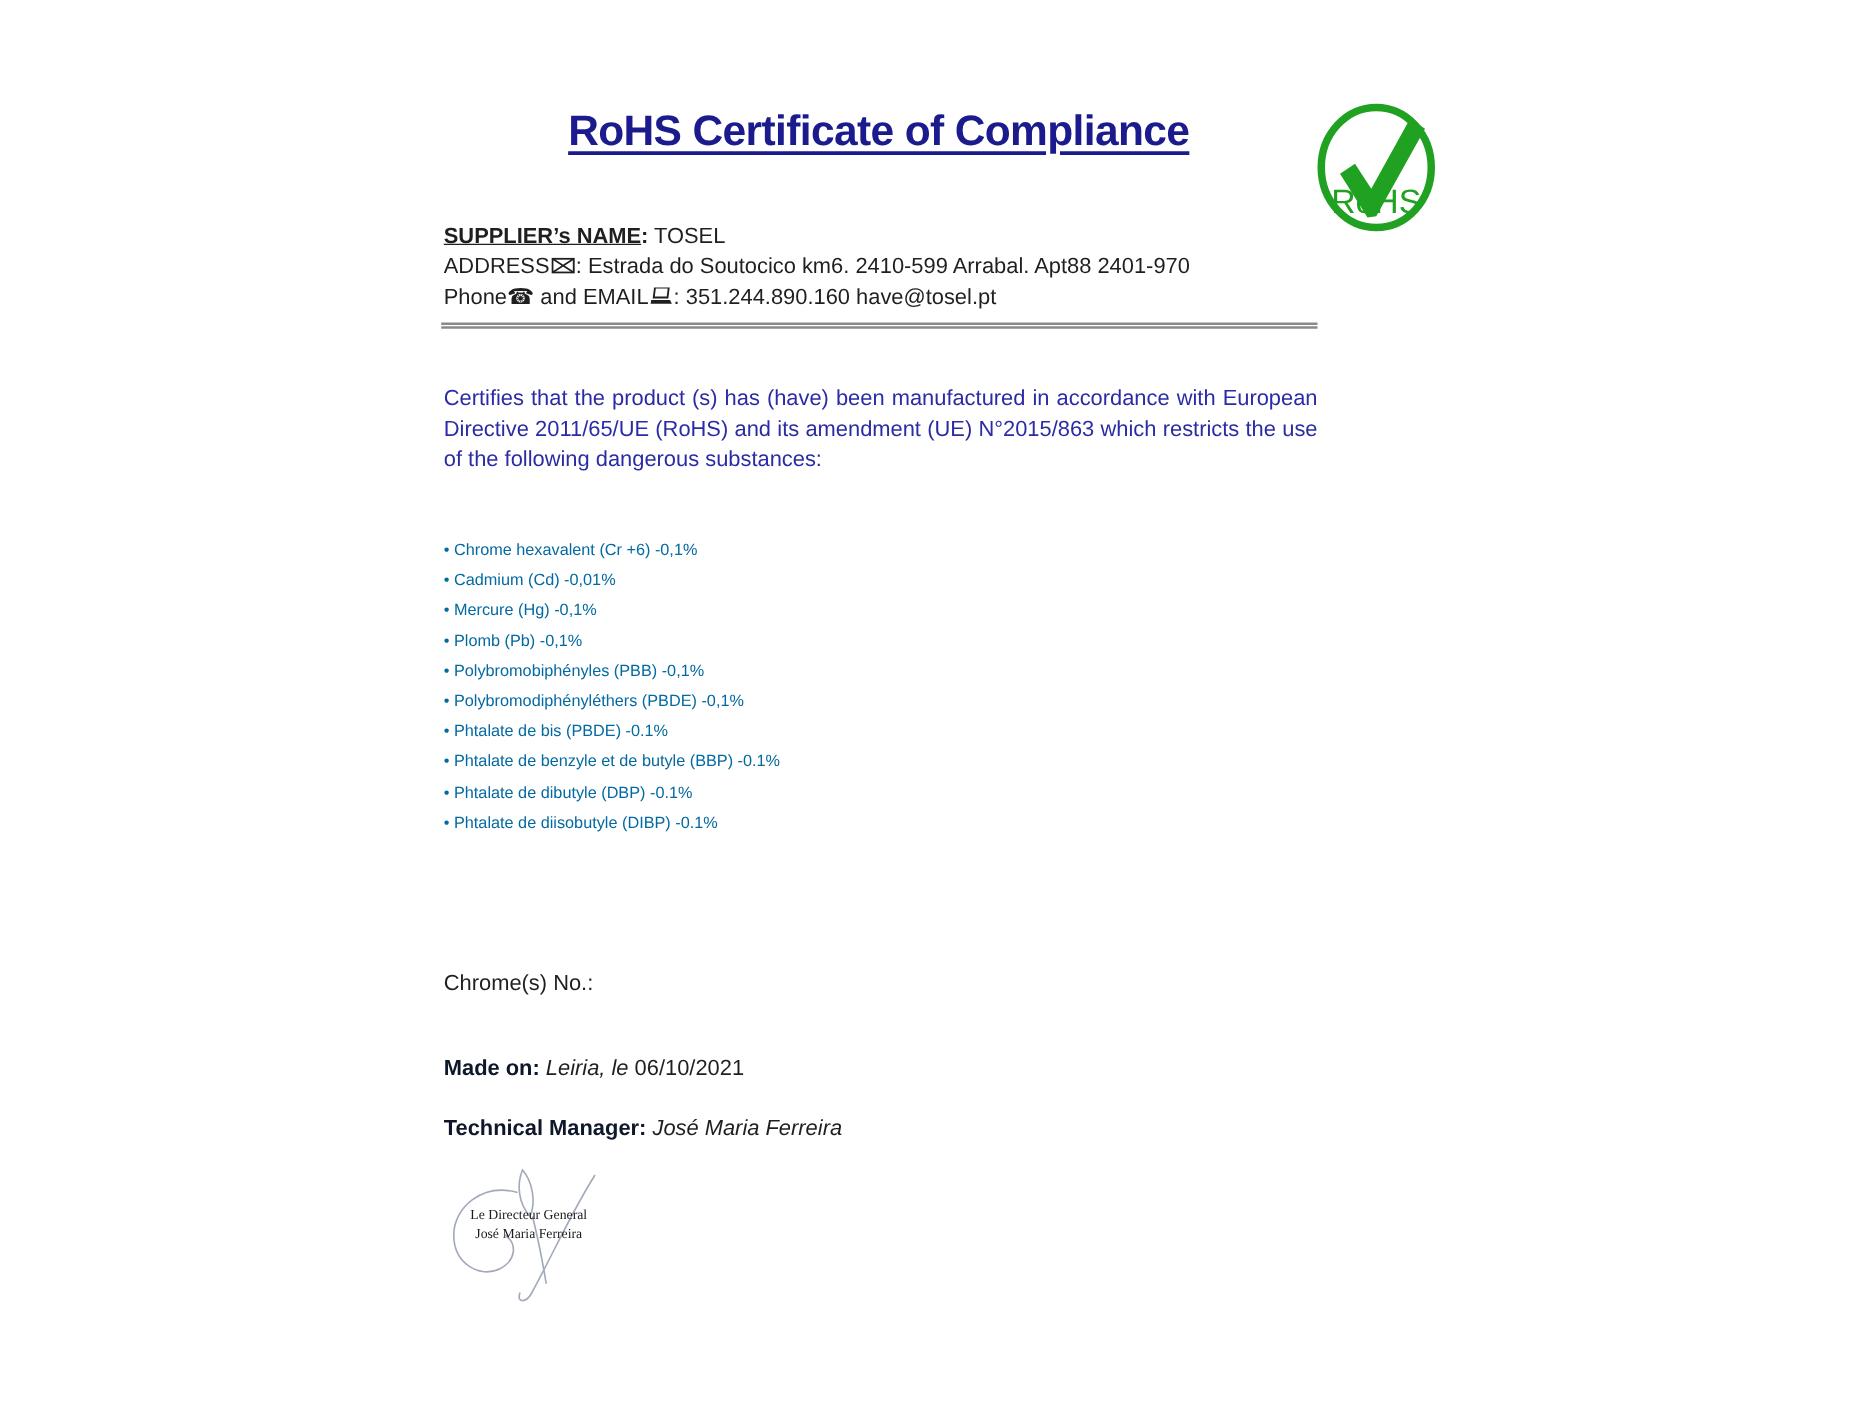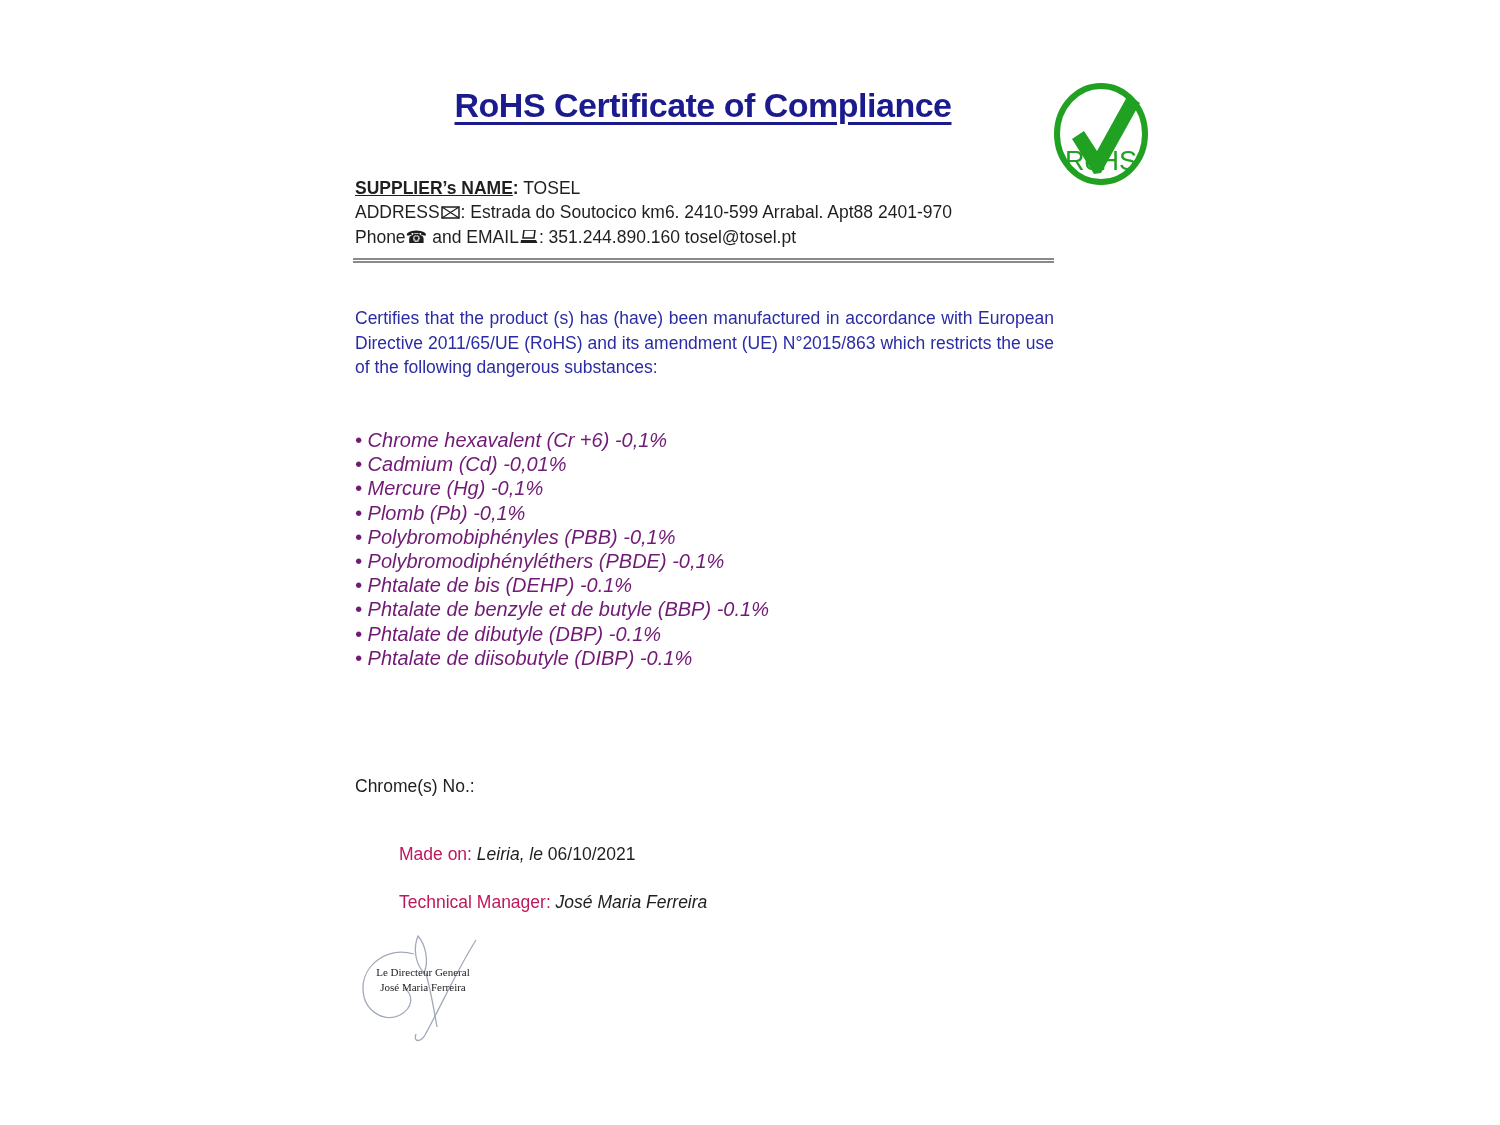--- a/index.html
+++ b/index.html
@@ -45,30 +45,30 @@
     left:355px;top:306px;width:699px;
     font-size:17.5px;line-height:24.5px;
     color:#2b2ba6;
     text-align:justify;
   }
 
   
   .substances{
     left:355px;top:428px;width:700px;
     list-style:none;margin:0;padding:0;
-    font-size:20px;line-height:24.2px;color:#701a75;font-style:italic;
+    font-size:13px;line-height:24.2px;color:#0369a1;
   }
   .substances li::before{content:"• ";}
 
   
   .compliance-line{left:355px;top:734px;width:700px;font-size:17.5px;color:#2b2ba6;}
   .article-line{left:355px;top:776px;width:700px;font-size:17.5px;color:#1f1f1f;}
   .made-on{left:355px;top:844px;width:700px;font-size:17.5px;color:#1f1f1f;}
   .tech-manager{left:355px;top:892px;width:700px;font-size:17.5px;color:#1f1f1f;}
-  .navy-label{font-weight:normal;color:#be185d;margin-left:44px;}
+  .navy-label{font-weight:bold;color:#0f172a;}
   .italic{font-style:italic;}
 
   
   .signature-scrawl{left:356px;top:926px;width:152px;height:122px;}
   .signature-text{
     left:368px;top:965px;width:110px;
     font-family:"Liberation Serif","DejaVu Serif",serif;
     font-size:11px;line-height:14.5px;
     color:#1b1b1b;text-align:center;white-space:nowrap;
   }
@@ -95,36 +95,36 @@
     <div>
       <span>ADDRESS</span><span class="inline-icon"><svg width="19" height="13" viewBox="0 0 19 13">
             <rect x="1" y="1" width="17" height="11" fill="none" stroke="#1f1f1f" stroke-width="1.5"></rect>
             <path d="M1,1 L18,12 M18,1 L1,12" stroke="#1f1f1f" stroke-width="1.2" fill="none"></path>
           </svg></span><span>: Estrada do Soutocico km6. 2410-599 Arrabal. Apt88 2401-970</span>
     </div>
     <div>
       <span>Phone</span><span>☎</span><span> and EMAIL</span><span class="inline-icon"><svg width="18" height="14" viewBox="0 0 18 14">
             <polygon points="4,0 15,0 14,8 3,8" fill="none" stroke="#1f1f1f" stroke-width="1.5"></polygon>
             <polygon points="1,10 16,10 17.5,13 0.5,13" fill="#1f1f1f"></polygon>
-          </svg></span><span>: 351.244.890.160 tosel@tosel.pt</span>
+          </svg></span><span>: 351.244.890.160 have@tosel.pt</span>
     </div>
   </div>
 
   <div class="abs divider"></div>
 
   <div class="abs cert-para">Certifies that the product (s) has (have) been manufactured in accordance with European Directive 2011/65/UE (RoHS) and its amendment (UE) N°2015/863 which restricts the use of the following dangerous substances:</div>
 
   <ul class="abs substances">
     <li>Chrome hexavalent (Cr +6) -0,1%</li>
     <li>Cadmium (Cd) -0,01%</li>
     <li>Mercure (Hg) -0,1%</li>
     <li>Plomb (Pb) -0,1%</li>
     <li>Polybromobiphényles (PBB) -0,1%</li>
     <li>Polybromodiphényléthers (PBDE) -0,1%</li>
-    <li>Phtalate de bis (DEHP) -0.1%</li>
+    <li>Phtalate de bis (PBDE) -0.1%</li>
     <li>Phtalate de benzyle et de butyle (BBP) -0.1%</li>
     <li>Phtalate de dibutyle (DBP) -0.1%</li>
     <li>Phtalate de diisobutyle (DIBP) -0.1%</li>
   </ul>
 
 
   <div class="abs article-line">Chrome(s) No.:</div>
 
   <div class="abs made-on">
     <span class="navy-label">Made on:</span><span class="italic"> Leiria, le </span><span>06/10/2021</span>

